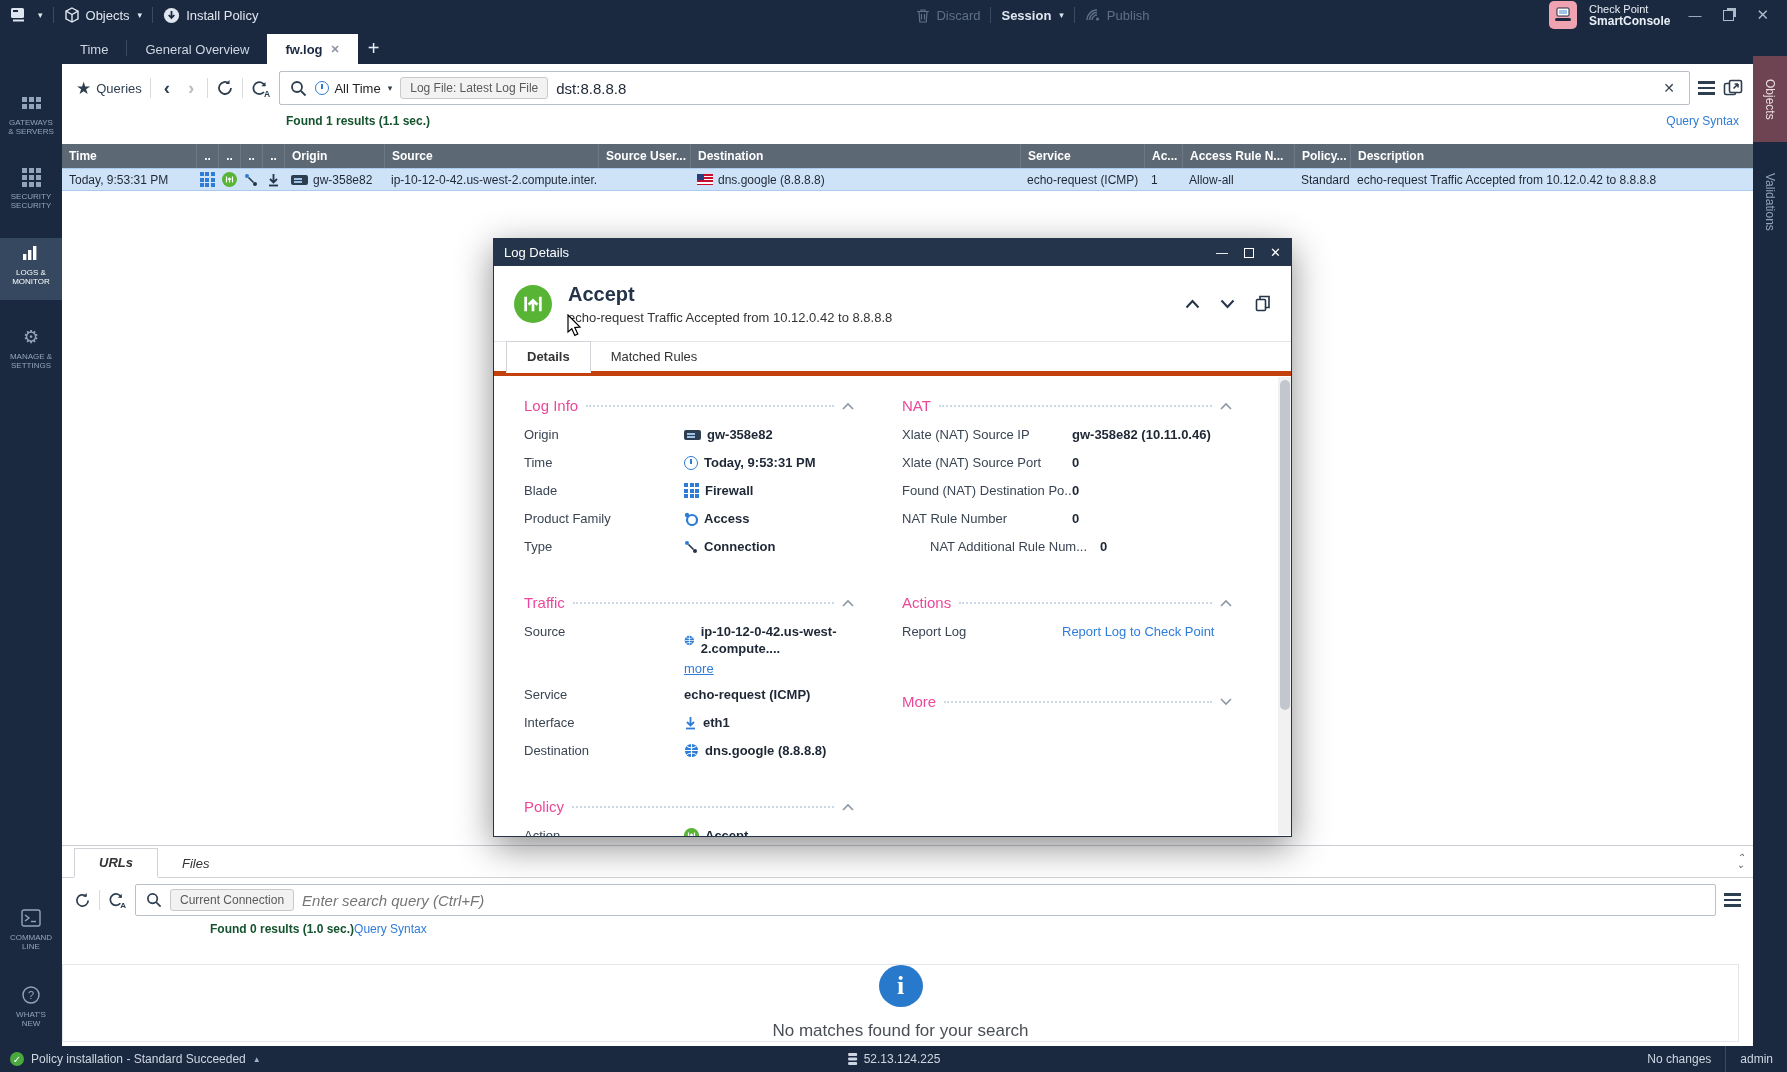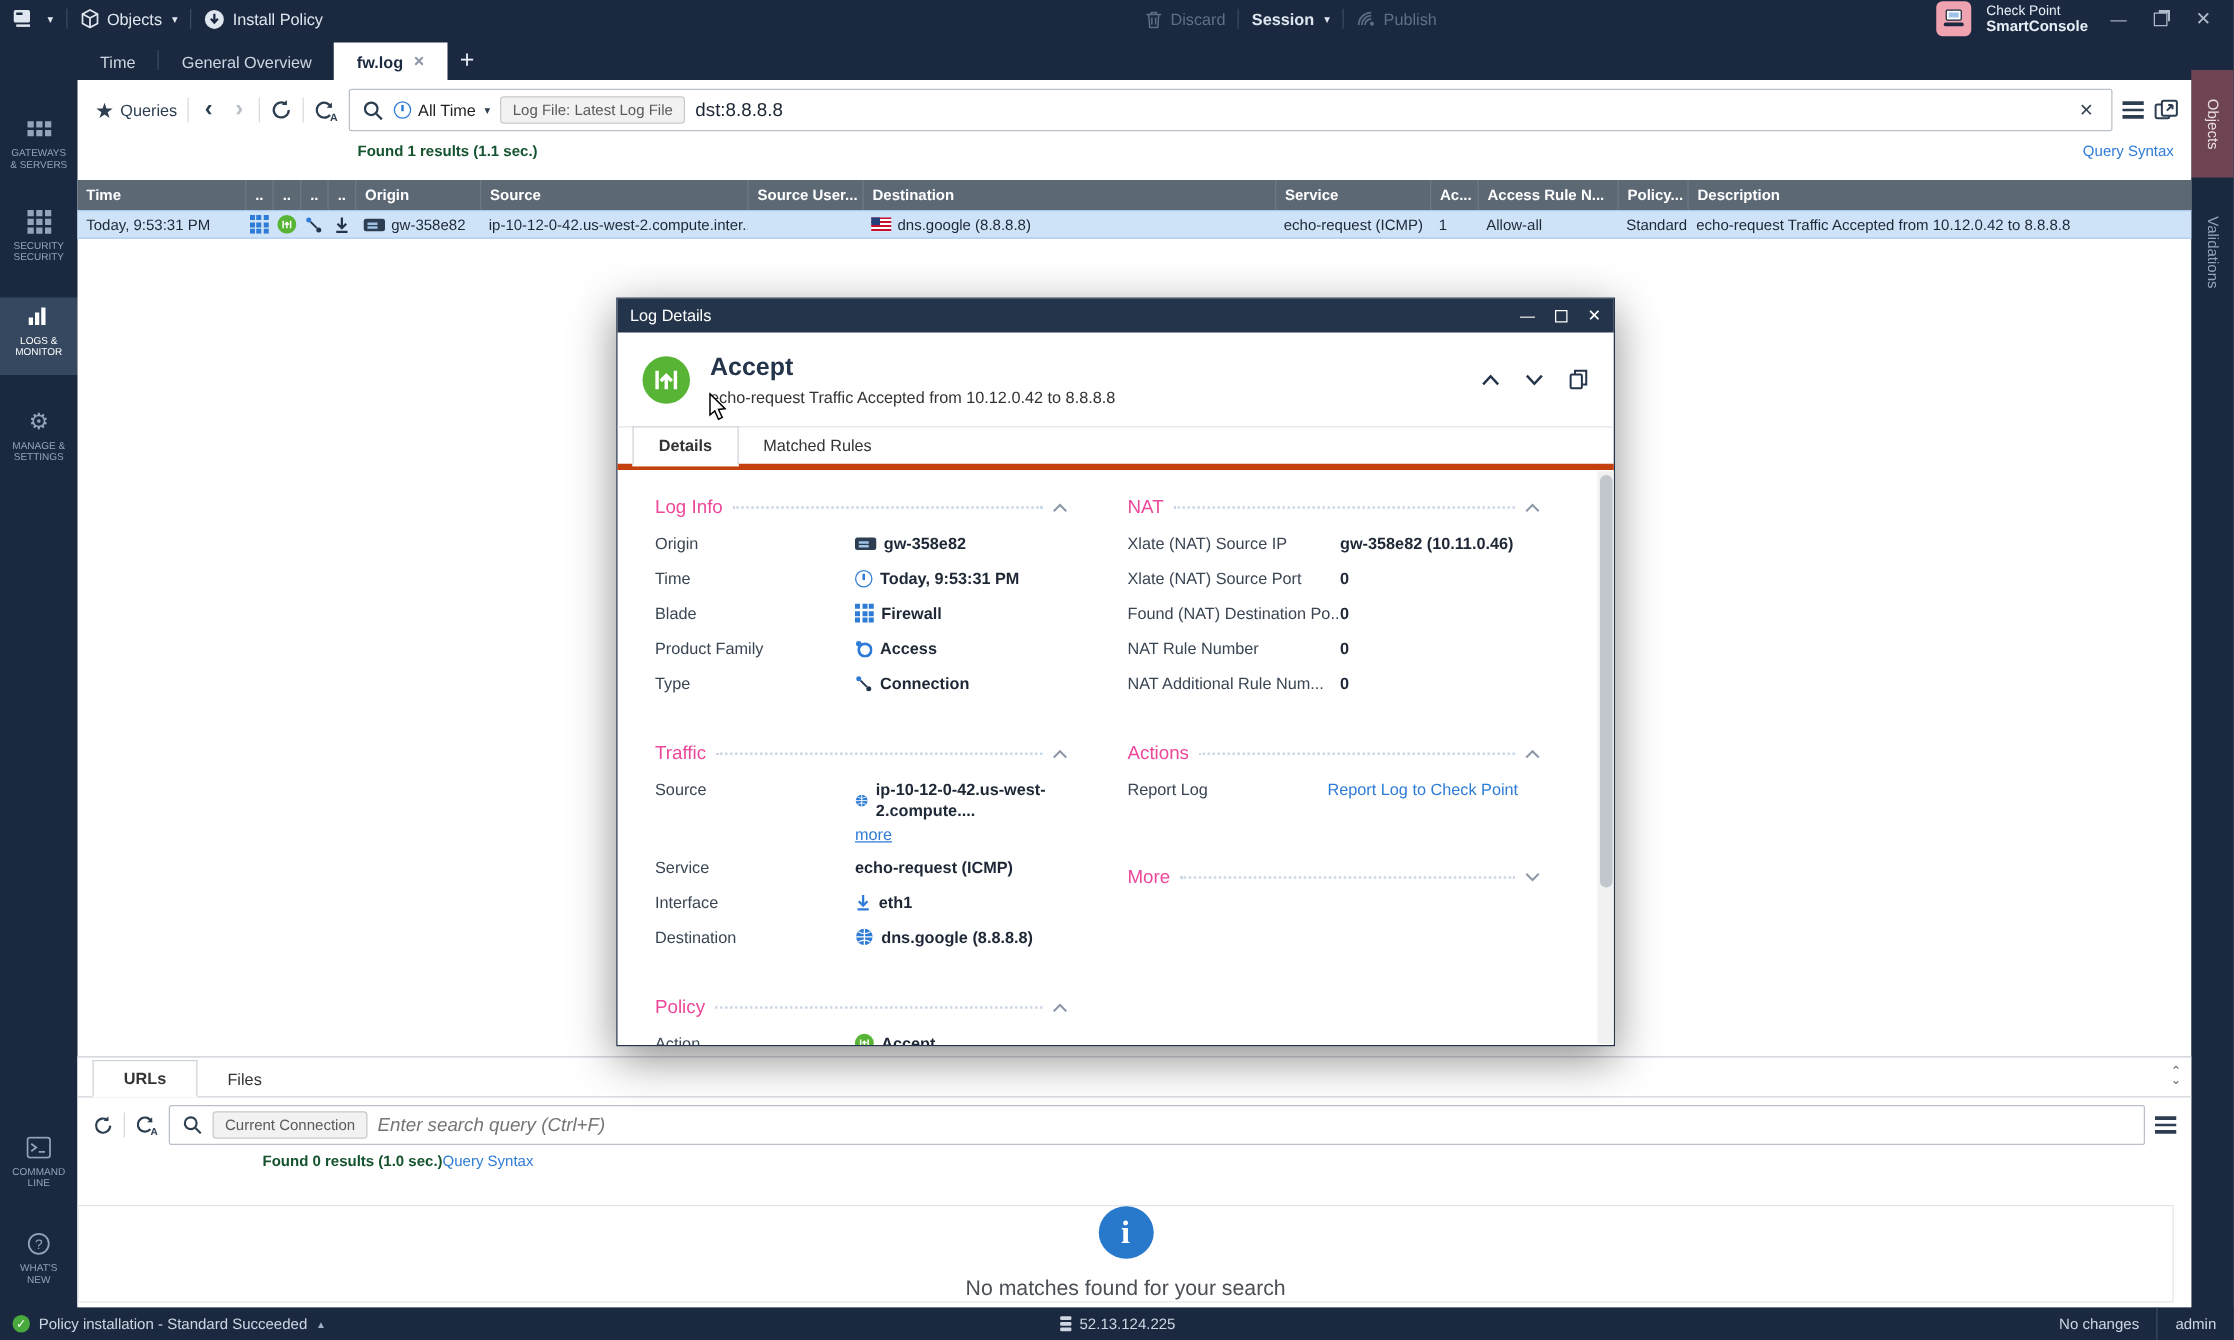--- a/index.html
+++ b/index.html
@@ -106,21 +106,21 @@
   .morelink { color:#2e7cd6; text-decoration:underline; font-size:13px; margin:-6px 0 10px 160px; display:inline-block; }
   .linkval { color:#2e7cd6; font-weight:normal; }
   .spacer18 { height:18px; }
   .dlg-scroll { position:absolute; right:0; top:138px; bottom:1px; width:13px; background:#f1f1f1; }
   .dlg-thumb { position:absolute; top:3px; left:1.5px; width:10px; height:72%; background:#c2c7cd; border-radius:5px; }
   .clock-ic { width:14px; height:14px; border:1.8px solid #2e7cd6; border-radius:50%; position:relative; flex:none; }
   .clock-ic:after { content:""; position:absolute; left:5px; top:2px; width:1.8px; height:5px; background:#2e7cd6; }
 
   
   .bpane { position:absolute; left:0; right:0; top:781px; height:201px; border-top:1px solid #c9ced6; background:#fff; }
-  .bp-tabs { height:32px; display:flex; align-items:flex-end; padding-left:12px; border-bottom:1px solid #d0d4d9; font-size:13px; position:relative; }
+  .bp-tabs { height:32px; display:flex; align-items:flex-end; padding-left:12px; border-bottom:1px solid #d0d4d9; font-size:13px; position:relative;font-style:italic; }
   .bp-tab { padding:6px 24px; color:#333; }
   .bp-tab.active { font-weight:bold; border:1px solid #d0d4d9; border-bottom:2px solid #fff; margin-bottom:-1px; }
   .bp-collapse { position:absolute; right:8px; top:8px; color:#5a6673; font-size:10px; line-height:7px; }
   .bp-toolbar { height:44px; display:flex; align-items:center; gap:8px; padding:0 12px; }
   .bp-found { display:flex; justify-content:flex-start; padding:0 14px 0 148px; font-size:12px; }
   .bp-results { position:absolute; left:0; right:14px; top:118px; bottom:4px; border:1px solid #e3e6ea; display:flex; flex-direction:column; align-items:center; justify-content:center; gap:14px; }
   .info-circle { width:44px; height:44px; border-radius:50%; background:#2878cc; color:#fff; font-size:26px; font-weight:bold; font-family:"Liberation Serif", serif; display:flex; align-items:center; justify-content:center; }
   .nomatch { font-size:17px; color:#4a4f56; }
   .placeholder-input { border:none; outline:none; flex:1; font-size:15px; font-style:italic; color:#8a9099; background:transparent; }
 
@@ -666,21 +666,21 @@
           </div>
         <div class="frow">
             <span class="flabel" style="width:170px;">Found (NAT) Destination Po..</span>
             <span class="fval plain">0</span>
           </div>
         <div class="frow">
             <span class="flabel" style="width:170px;">NAT Rule Number</span>
             <span class="fval plain">0</span>
           </div>
         <div class="frow">
-            <span class="flabel" style="width:170px;">NAT Additional Rule Num...</span>
+            <span class="flabel" style="width:170px;margin-left:28px;">NAT Additional Rule Num...</span>
             <span class="fval plain">0</span>
           </div>
 
         <div class="spacer18"></div>
         <div class="section-h">
           <span class="ttl">Actions</span>
             <span class="dots"></span>
           <svg class="sc" width="12" height="8" viewBox="0 0 12 8">
               <path d="M1 7 6 2l5 5" stroke="#8b97a5" stroke-width="1.6" fill="none"></path>
             </svg>

